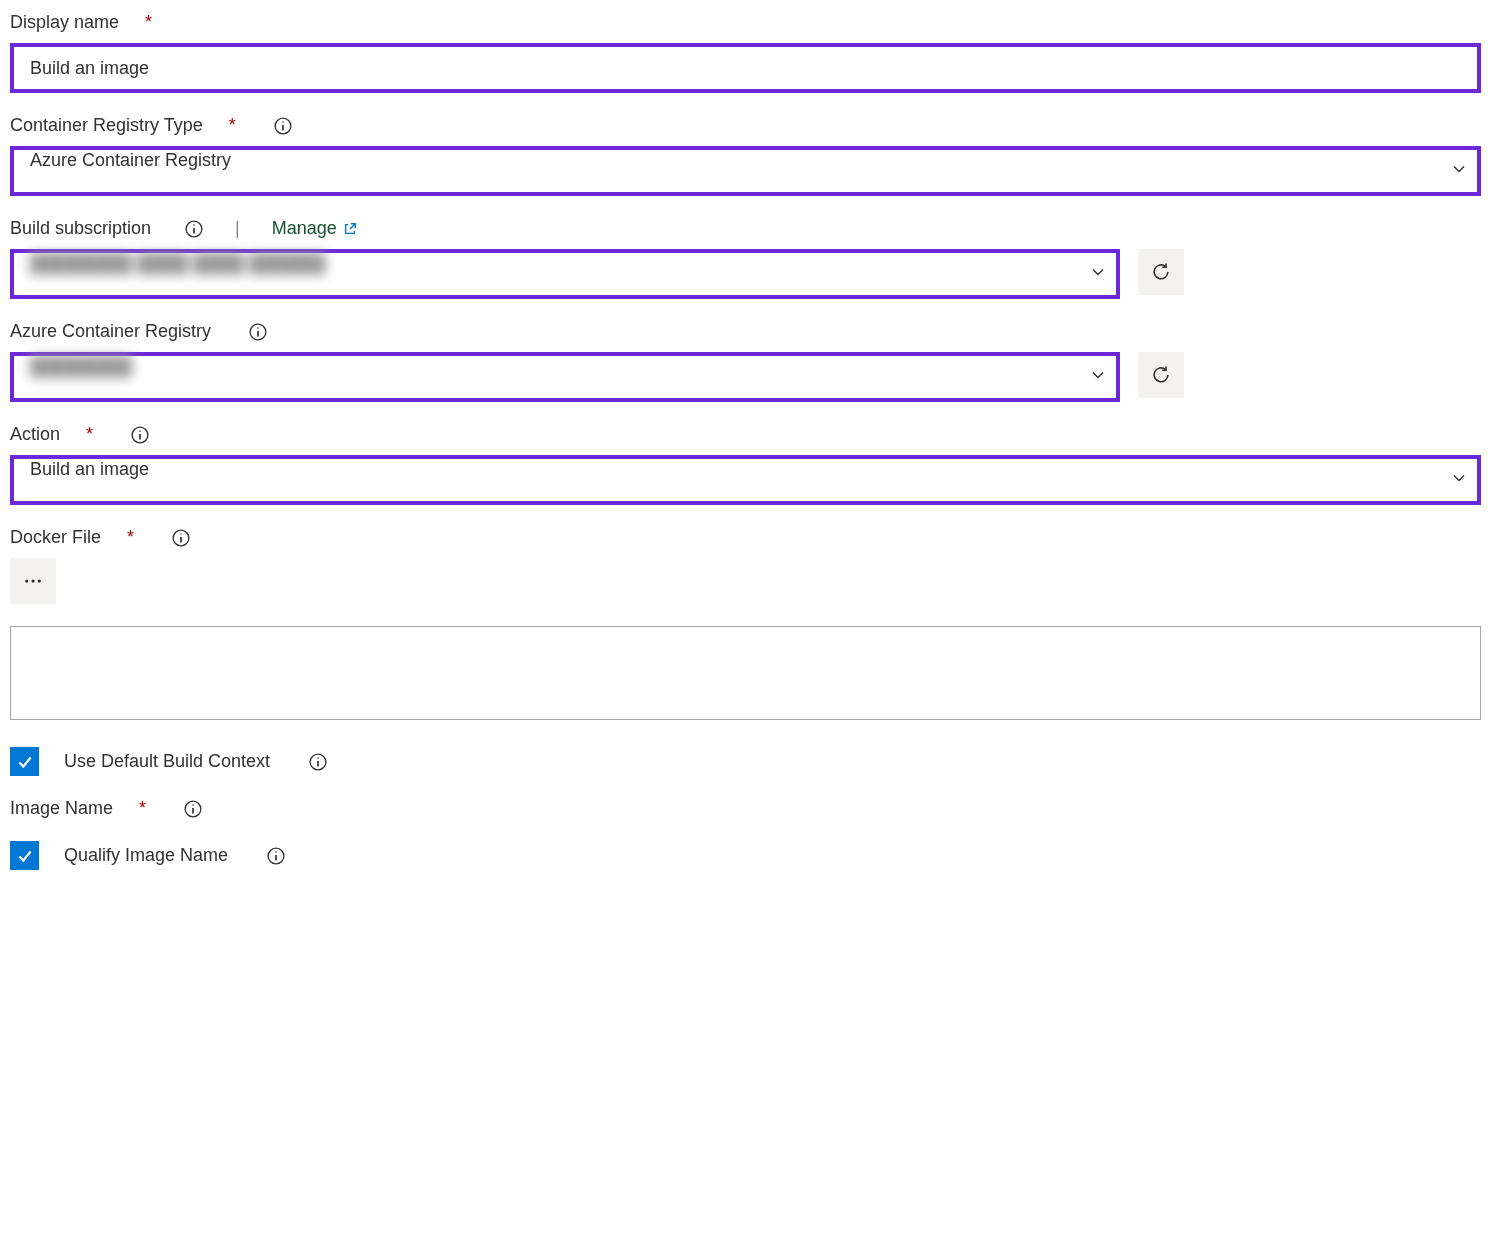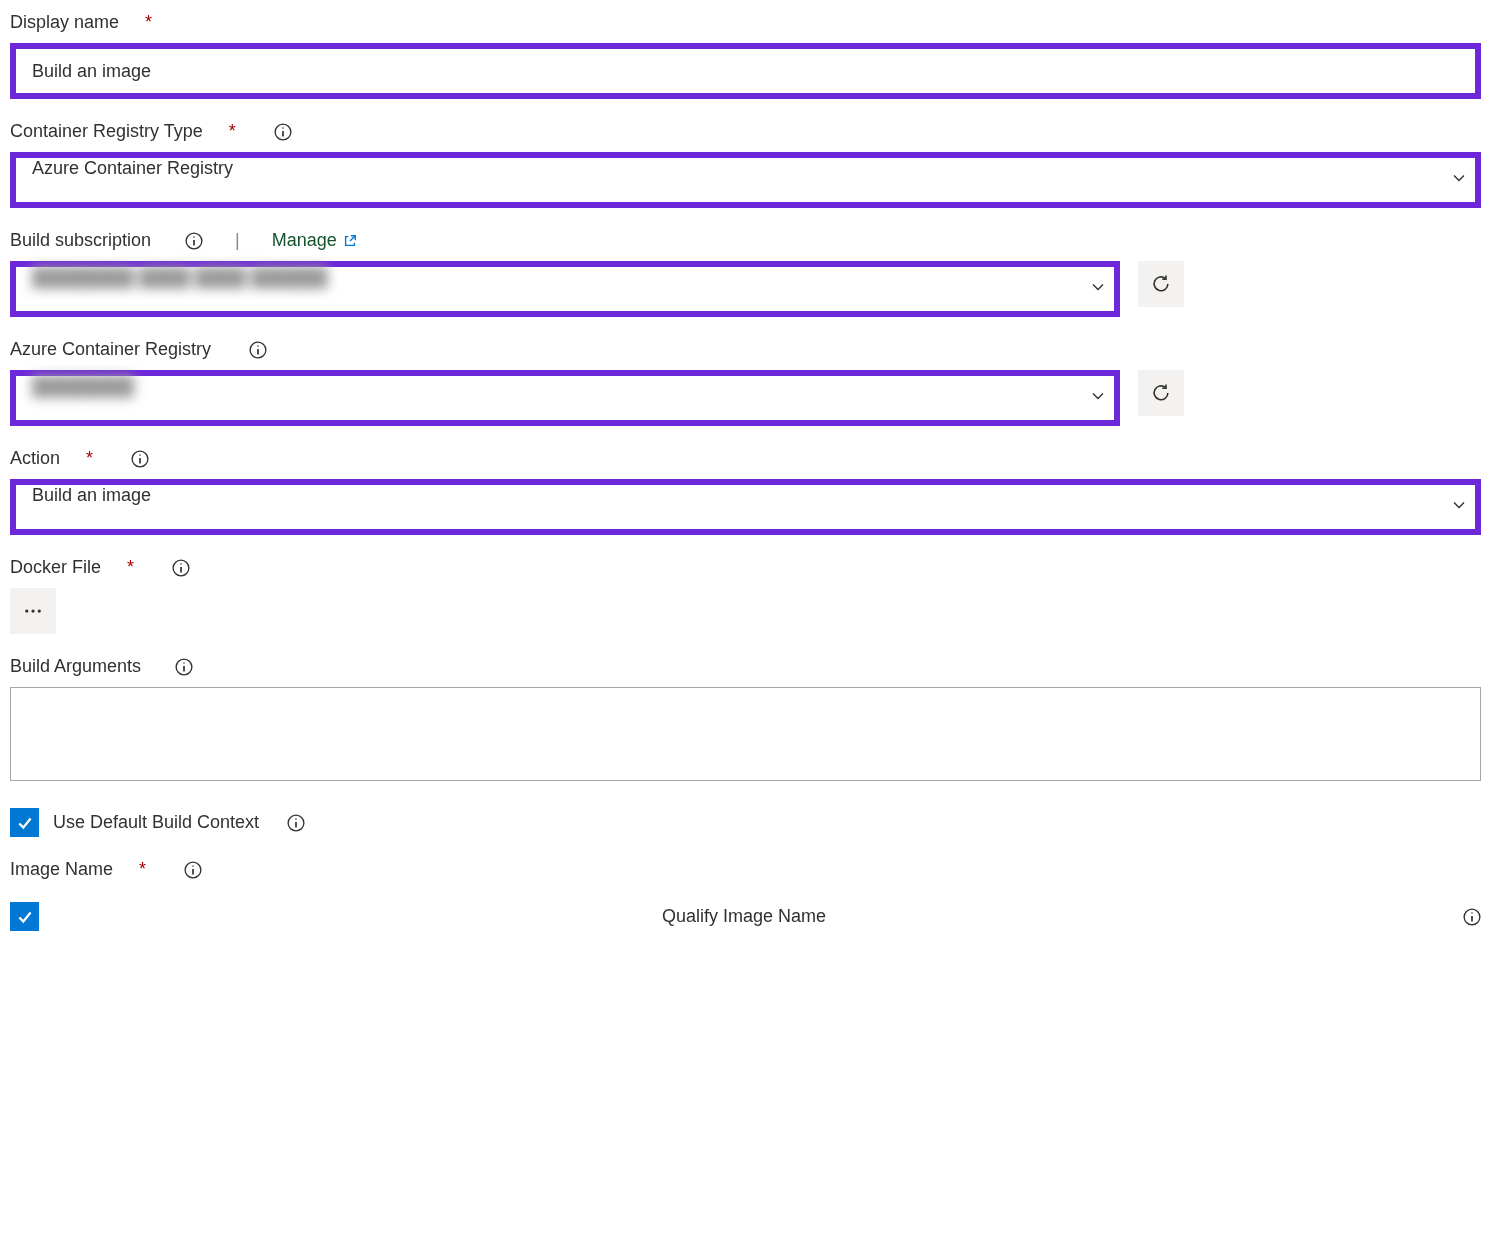--- a/index.html
+++ b/index.html
@@ -37,23 +37,23 @@
       width: 18px;
       height: 18px;
       margin-left: 14px;
     }
     .info-icon svg {
       width: 18px;
       height: 18px;
     }
     .text-input, .select-input {
       width: 100%;
-      height: 56px;
+      height: 50px;
       padding: 0 16px;
-      border: 6px solid #6d28d9;
+      border: 4px solid #6d28d9;
       font-size: 18px;
       font-family: inherit;
       color: #323130;
       background: #ffffff;
       outline: none;
     }
     .select-wrapper {
       position: relative;
       width: 100%;
     }
@@ -114,21 +114,21 @@
       background: #f3f2f1;
       border: none;
       display: flex;
       align-items: center;
       justify-content: center;
       cursor: pointer;
     }
     .checkbox-row {
       display: flex;
       align-items: center;
-      gap: 14px;
+      gap: 25px;
       margin-bottom: 22px;
     }
     .checkbox {
       width: 29px;
       height: 29px;
       background: #0078d4;
       display: flex;
       align-items: center;
       justify-content: center;
       cursor: pointer;
@@ -300,30 +300,20 @@
       <svg width="20" height="20" viewBox="0 0 16 16" fill="#323130">
           <circle cx="3" cy="8" r="1.3"></circle>
           <circle cx="8" cy="8" r="1.3"></circle>
           <circle cx="13" cy="8" r="1.3"></circle>
         </svg>
     </button>
   </div>
 </div>
 
 <div class="field">
-  <div class="field-label">
-    <span>Build Arguments</span>
-    <span class="info-icon" style="margin-left:10px;">
-      <svg viewBox="0 0 16 16" fill="none" stroke="#323130" stroke-width="1.2">
-          <circle cx="8" cy="8" r="7"></circle>
-          <line x1="8" y1="7" x2="8" y2="12" stroke-width="1.5"></line>
-          <circle cx="8" cy="4.5" r="0.7" fill="#323130" stroke="none"></circle>
-        </svg>
-    </span>
-  </div>
   <textarea class="textarea-input" style=""></textarea>
 </div>
 
 <div class="checkbox-row">
   <div class="checkbox">
     <svg viewBox="0 0 16 16" fill="none" stroke="#ffffff" stroke-width="2">
         <polyline points="3,8.5 6.5,12 13,4"></polyline>
       </svg>
   </div>
   <span class="checkbox-label">Use Default Build Context</span>
@@ -343,21 +333,21 @@
     <span class="info-icon">
       <svg viewBox="0 0 16 16" fill="none" stroke="#323130" stroke-width="1.2">
           <circle cx="8" cy="8" r="7"></circle>
           <line x1="8" y1="7" x2="8" y2="12" stroke-width="1.5"></line>
           <circle cx="8" cy="4.5" r="0.7" fill="#323130" stroke="none"></circle>
         </svg>
     </span>
   </div>
 </div>
 
-<div class="checkbox-row" style="margin-bottom:16px;justify-content:space-between;">
+<div class="checkbox-row" style="margin-bottom:16px;">
   <div class="checkbox">
     <svg viewBox="0 0 16 16" fill="none" stroke="#ffffff" stroke-width="2">
         <polyline points="3,8.5 6.5,12 13,4"></polyline>
       </svg>
   </div>
   <span class="checkbox-label">Qualify Image Name</span>
   <span class="info-icon">
     <svg viewBox="0 0 16 16" fill="none" stroke="#323130" stroke-width="1.2">
         <circle cx="8" cy="8" r="7"></circle>
         <line x1="8" y1="7" x2="8" y2="12" stroke-width="1.5"></line>

